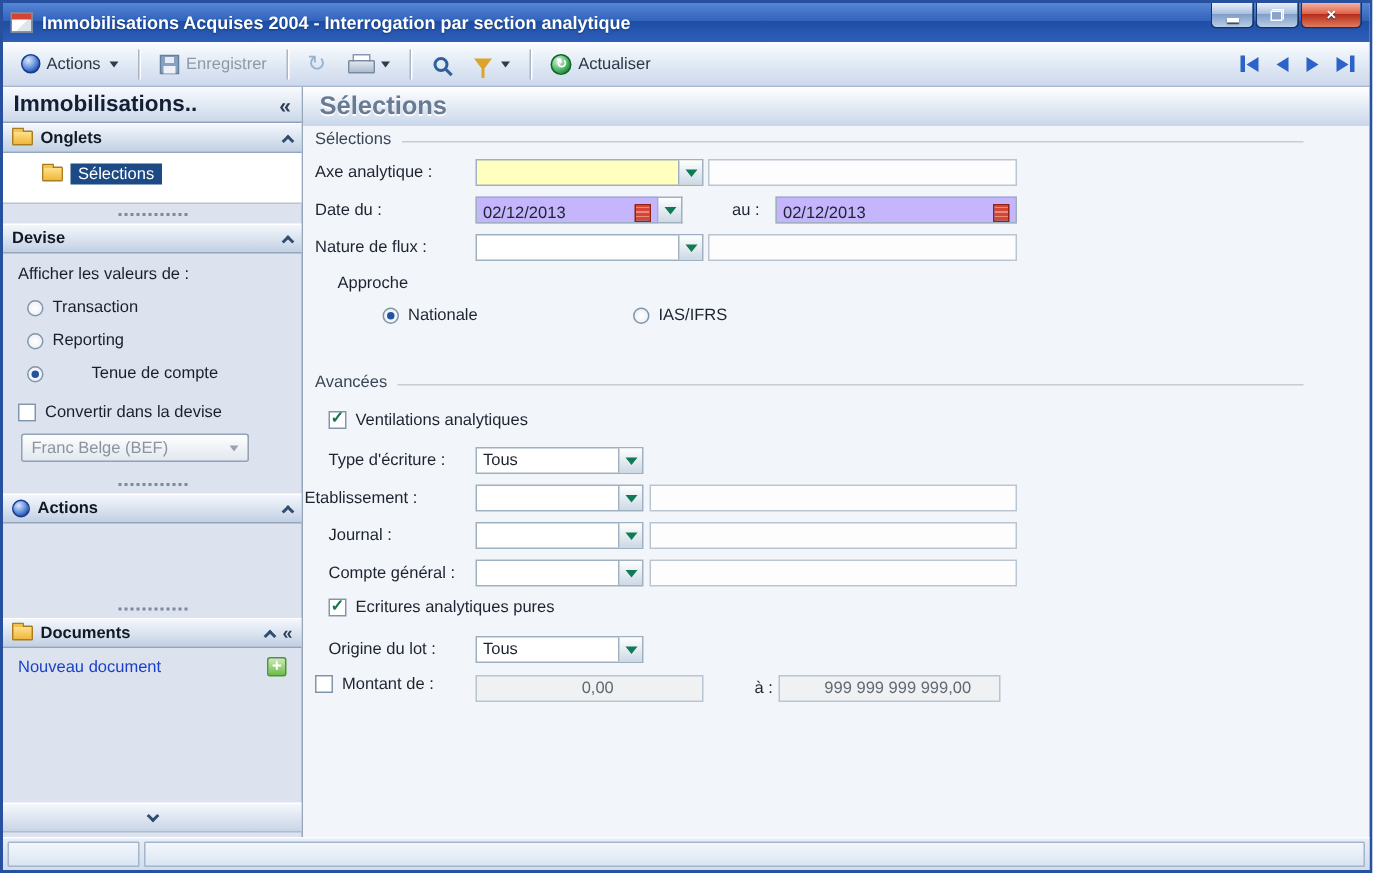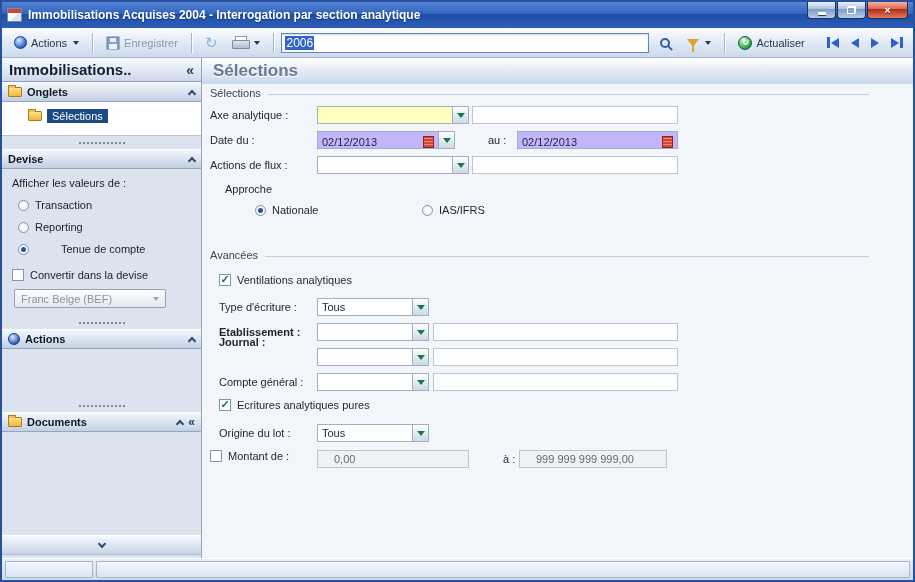--- a/index.html
+++ b/index.html
@@ -80,21 +80,21 @@
   .main-body { position:absolute; top:26px; left:0; right:0; bottom:0; font-size:11px; color:#1c2430; }
   .group-row { position:absolute; left:8px; right:44px; display:flex; align-items:center; gap:7px; color:#3a4656; }
   .group-row i { flex:1; border-top:1px solid #c6cdd7; margin-top:2px; }
   .lbl { position:absolute; line-height:18px; white-space:nowrap; }
   .combo { position:absolute; height:18px; border:1px solid #9fb0c0; background:#fff; display:flex; align-items:stretch; }
   .combo .val { flex:1; display:flex; align-items:center; padding:0 4px; overflow:hidden; white-space:nowrap; }
   .combo.yellow { background:#ffffbe; }
   .combo-btn { width:16px; background:linear-gradient(#fefefe,#cdd9e5); border-left:1px solid #9fb0c0; display:flex; align-items:center; justify-content:center; flex:none; }
   .tri-dn { width:0; height:0; border-left:4px solid transparent; border-right:4px solid transparent; border-top:5px solid #0f7a55; }
   .sfield { position:absolute; height:18px; border:1px solid #b9c6d2; background:#fdfdfd; display:flex; align-items:center; padding:0 5px; }
-  .sfield.gray { background:#f0f1f2; color:#5f6b76; justify-content:flex-start;padding-left:16px; }
+  .sfield.gray { background:#f0f1f2; color:#5f6b76; justify-content:center;padding-left:16px; }
   .datewrap { position:absolute; display:flex; align-items:stretch; height:18px; }
   .dfield { border:1px solid #9fb0c0; background:#c4b5fd; display:flex; align-items:flex-end; padding:0 4px; }
   .cal { margin-left:auto; width:11px; height:12px; border:1px solid #8e2418; background:repeating-linear-gradient(0deg,#d64535 0 2px,#ea8a7c 2px 3px); flex:none; }
   .absrow { position:absolute; display:flex; align-items:center; gap:6px; }
 
   
   .statusbar { height:22px; flex:none; background:linear-gradient(#e7eefa,#cfdcef); border-top:1px solid #fff; display:flex; gap:3px; padding:2px 3px; }
   .pane { border:1px solid #a6b5c8; background:linear-gradient(#f3f7fc,#dae5f3); border-radius:1px; }
   .pane1 { width:88px; flex:none; }
   .pane2 { flex:1; }
@@ -137,23 +137,20 @@
     </div>
     <div class="tbsep"></div>
     <div class="tb-btn">
       <span class="refresh-glyph">↻</span>
     </div>
     <div class="tb-btn">
       <span class="printer"></span>
       <span class="caret"></span>
     </div>
     <div class="tbsep"></div>
-    <div class="ref-input">
-      <span class="sel">2006</span>
-    </div>
     <div class="tb-btn">
       <span class="mag"></span>
     </div>
     <div class="tb-btn">
       <span class="funnel"></span>
       <span class="caret"></span>
     </div>
     <div class="tbsep"></div>
     <div class="tb-btn">
       <span class="orb-g">↻</span>
@@ -242,20 +239,24 @@
 
       <div class="dotsep">
           <i></i>
         </div>
 
       <div class="sb-header">
         <span class="folder"></span>
         <span>Documents</span>
         <span class="chu mlauto"></span>
         <span style="font-size:12px;color:#2c3c54;">«</span>
+      </div>
+      <div class="newdoc">
+        <span>Nouveau document</span>
+        <span class="plus">+</span>
       </div>
 
       <div class="sb-bottom">
         <span class="chd"></span>
       </div>
     </div>
 
     <div class="main">
       <div class="main-header">Sélections</div>
       <div class="main-body">
@@ -285,21 +286,21 @@
             </span>
         </div>
         <span class="lbl" style="left:286px;top:47px;">au :</span>
         <div class="datewrap" style="left:315px;top:47px;">
           <div class="dfield" style="width:161px;">
             <span>02/12/2013</span>
             <span class="cal"></span>
           </div>
         </div>
 
-        <span class="lbl" style="left:8px;top:72px;">Actions de flux :</span>
+        <span class="lbl" style="left:8px;top:72px;">Nature de flux :</span>
         <div class="combo" style="left:115px;top:72px;width:152px;">
           <span class="val"></span>
           <span class="combo-btn">
               <span class="tri-dn"></span>
             </span>
         </div>
         <div class="sfield" style="left:270px;top:72px;width:206px;"></div>
 
         <span class="lbl" style="left:23px;top:96px;">Approche</span>
 
@@ -323,30 +324,30 @@
         </div>
 
         <span class="lbl" style="left:17px;top:214px;">Type d'écriture :</span>
         <div class="combo" style="left:115px;top:214px;width:112px;">
           <span class="val">Tous</span>
           <span class="combo-btn">
               <span class="tri-dn"></span>
             </span>
         </div>
 
-        <span class="lbl" style="left:17px;top:239px;font-weight:bold;">Etablissement :</span>
+        <span class="lbl" style="left:1px;top:239px;">Etablissement :</span>
         <div class="combo" style="left:115px;top:239px;width:112px;">
           <span class="val"></span>
           <span class="combo-btn">
               <span class="tri-dn"></span>
             </span>
         </div>
         <div class="sfield" style="left:231px;top:239px;width:245px;"></div>
 
-        <span class="lbl" style="left:17px;top:249px;font-weight:bold;">Journal :</span>
+        <span class="lbl" style="left:17px;top:264px;">Journal :</span>
         <div class="combo" style="left:115px;top:264px;width:112px;">
           <span class="val"></span>
           <span class="combo-btn">
               <span class="tri-dn"></span>
             </span>
         </div>
         <div class="sfield" style="left:231px;top:264px;width:245px;"></div>
 
         <span class="lbl" style="left:17px;top:289px;">Compte général :</span>
         <div class="combo" style="left:115px;top:289px;width:112px;">

